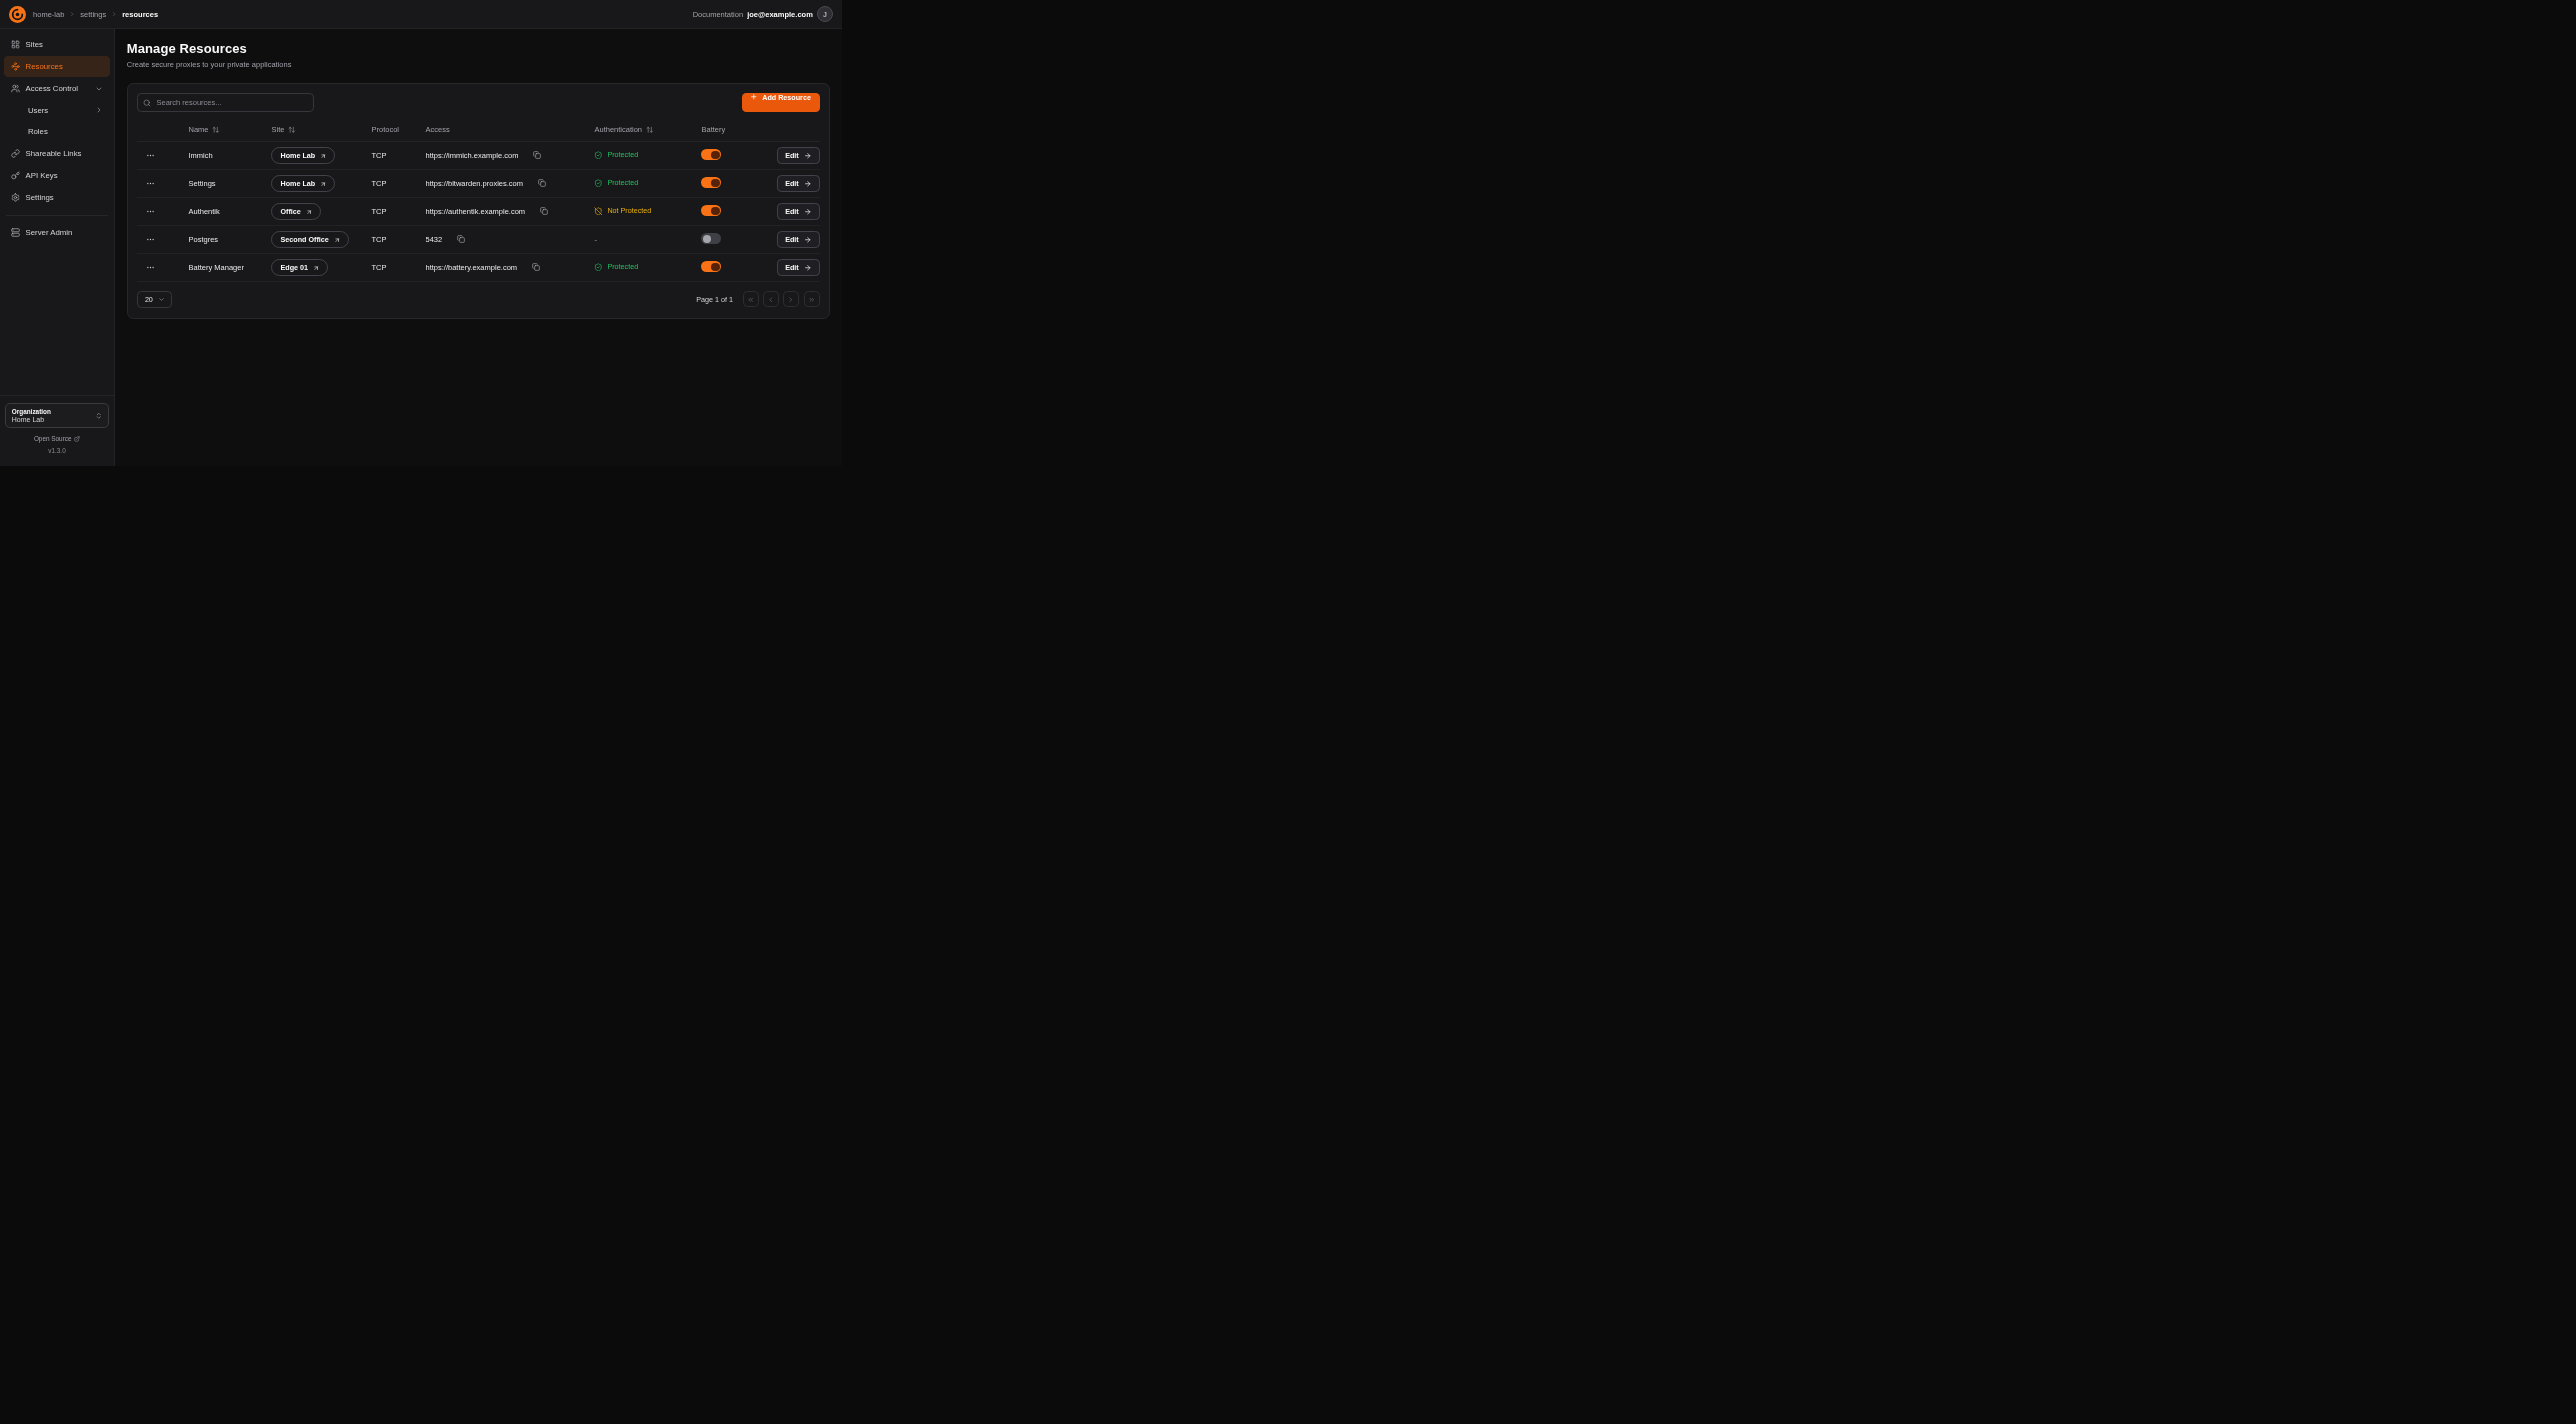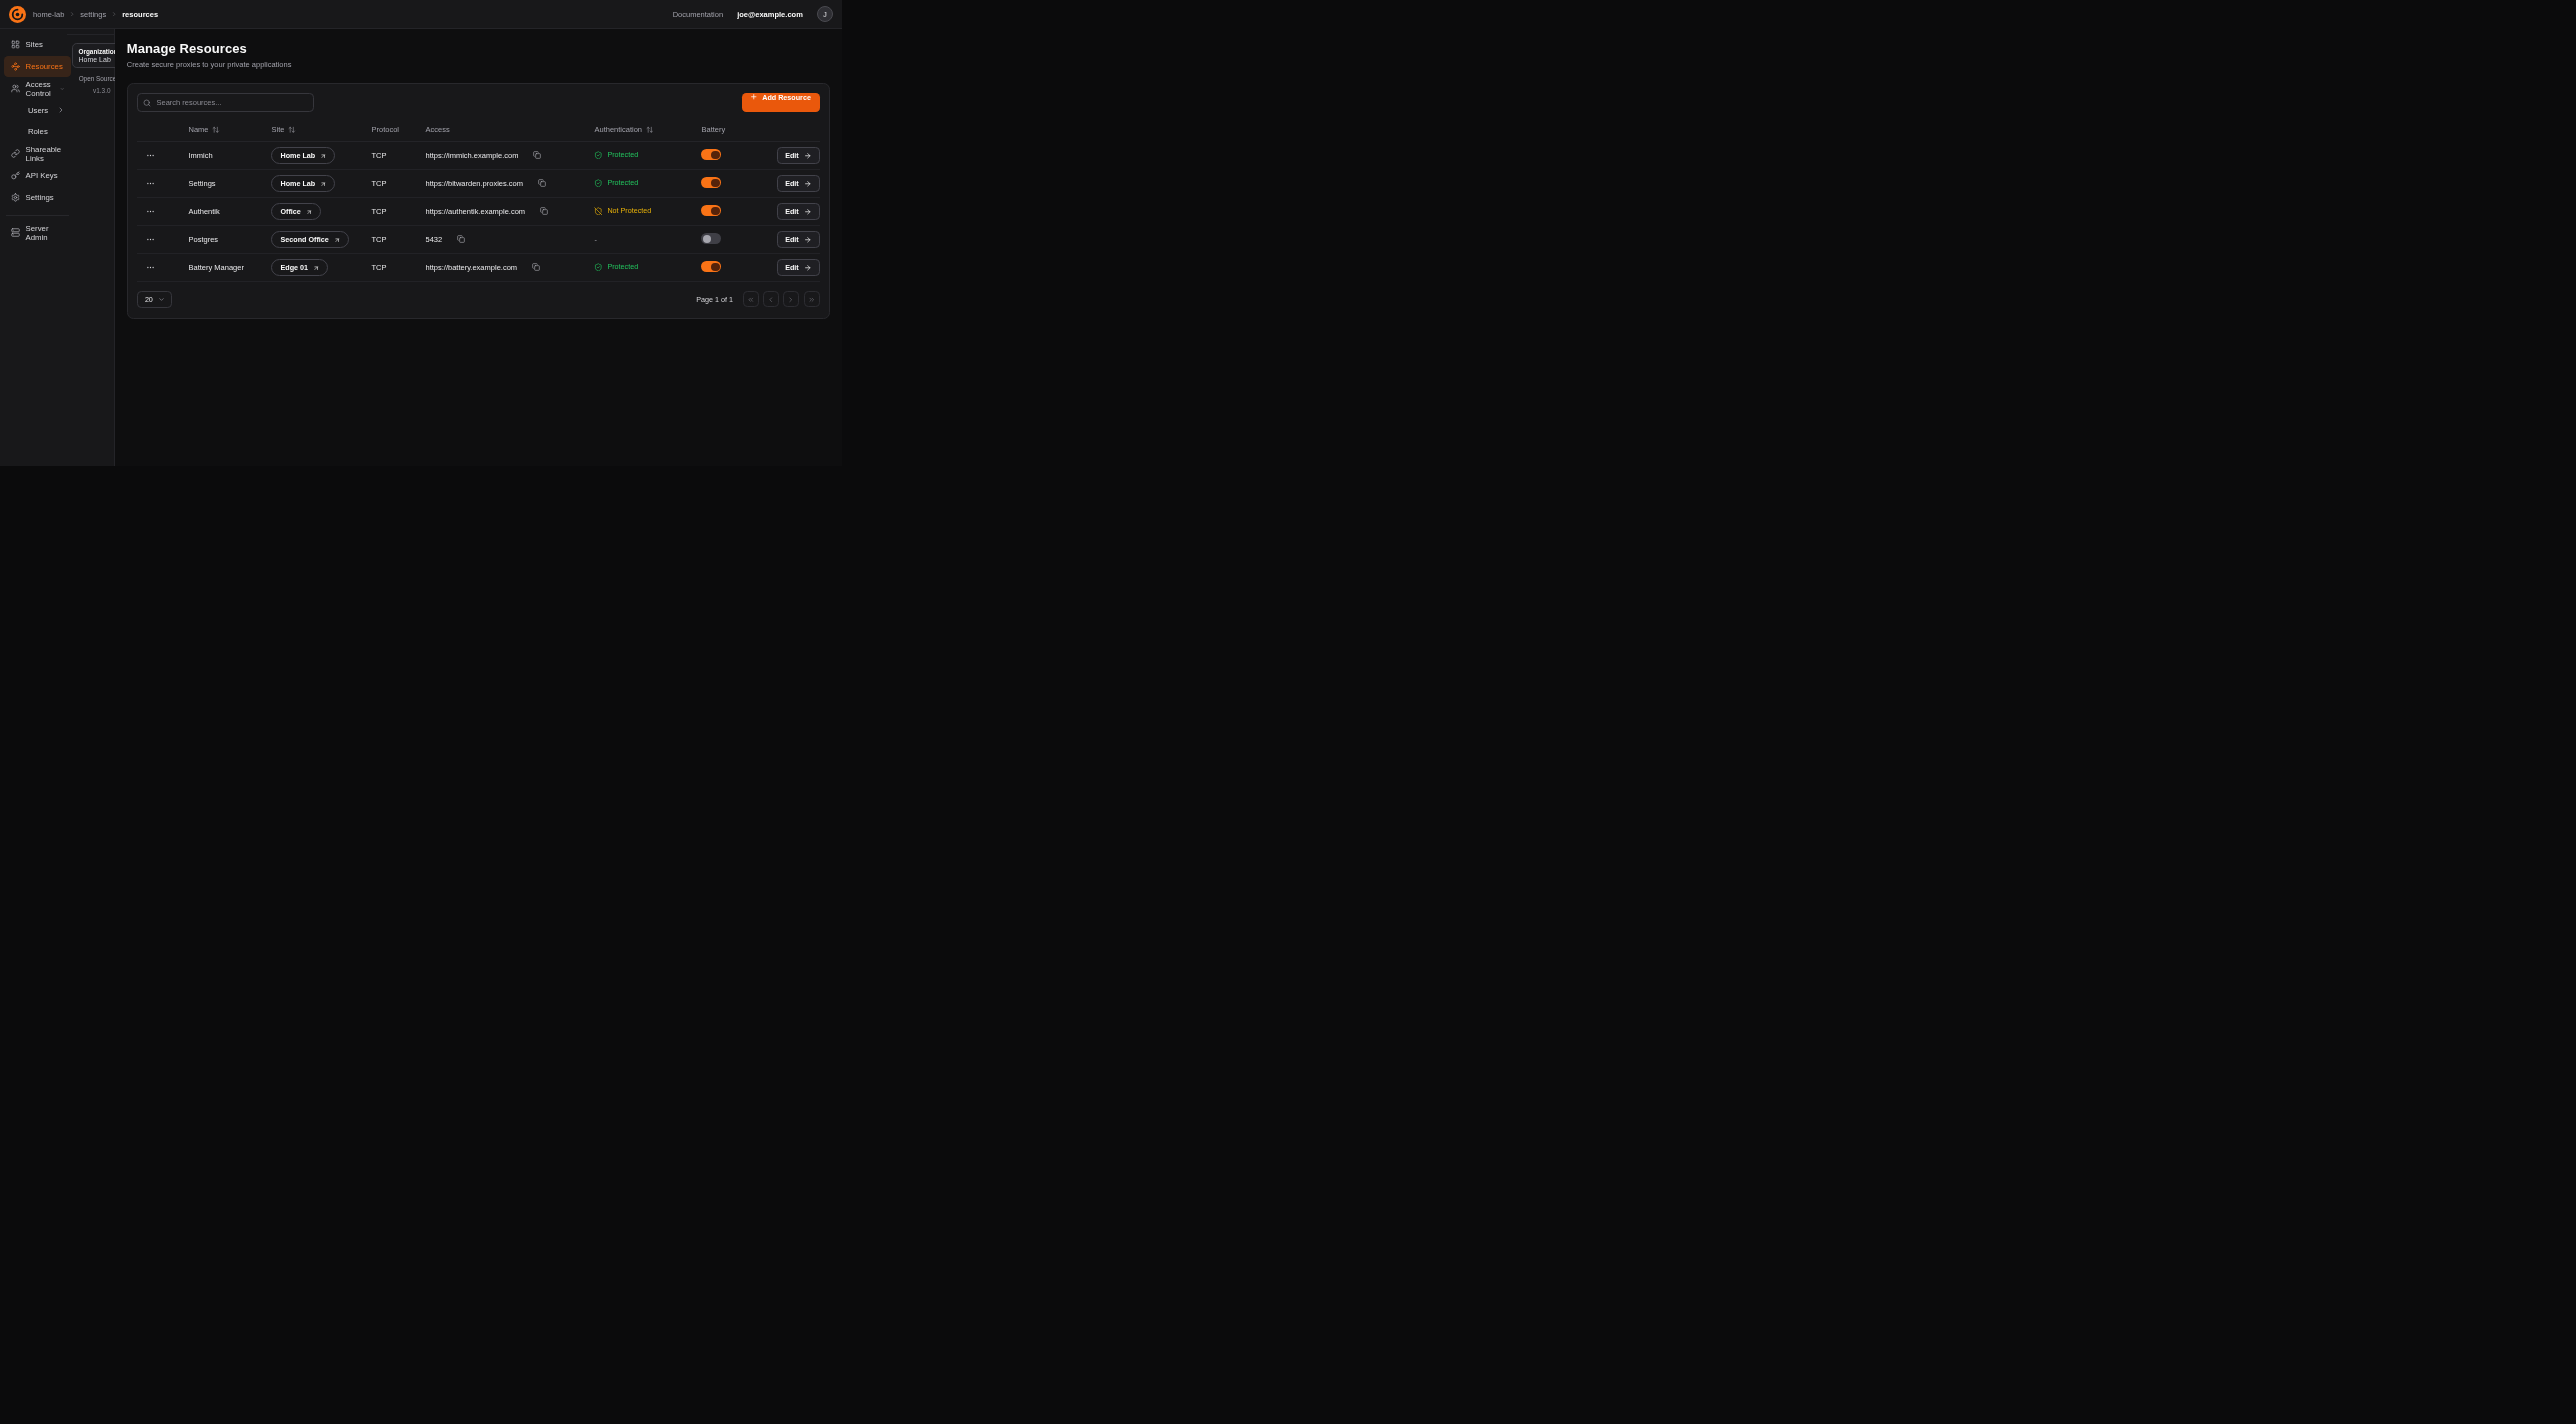--- a/index.html
+++ b/index.html
@@ -15,33 +15,33 @@
   header {
     height:29px; flex:0 0 29px; background:#18181a; border-bottom:0.5px solid #242428;
     display:flex; align-items:center; justify-content:space-between; padding:0 8.6px;
   }
   .h-left { display:flex; align-items:center; gap:7.5px; }
   .logo { width:17px; height:17px; border-radius:50%; display:flex; cursor:pointer; }
   .breadcrumb { display:flex; align-items:center; gap:4.8px; font-size:7.5px; }
   .crumb { color:#a1a1aa; text-decoration:none; cursor:pointer; }
   .crumb.current { color:#fafafa; font-weight:700; cursor:default; }
   .crumb-sep { color:#6b6b72; display:flex; }
-  .h-right { display:flex; align-items:center; gap:14px; }
+  .h-right { display:flex; align-items:center; gap:4px; }
   .doc-link { color:#a1a1aa; font-size:7.5px; text-decoration:none; cursor:pointer; }
   .user-email { color:#fafafa; font-size:7.5px; font-weight:700; }
   .avatar {
     width:16.6px; height:16.6px; border-radius:50%; background:#2e2e33; border:0.5px solid #4a4a50;
     display:flex; align-items:center; justify-content:center; font-size:7px; color:#e4e4e7; cursor:pointer;
   }
 
   
   .shell { flex:1; display:flex; min-height:0; }
   aside {
     width:115px; flex:0 0 115px; background:#18181a; border-right:0.5px solid #242428;
-    display:flex; flex-direction:row; padding:5.4px 4.3px 0;
+    display:flex; flex-direction:column; padding:5.4px 4.3px 0;
   }
   aside nav { flex:1; display:flex; flex-direction:column; gap:1.6px; }
   .side-item {
     display:flex; align-items:center; gap:5.9px; height:20.4px; padding:0 6.4px; border-radius:4.3px;
     color:#d4d4d8; font-size:7.8px; cursor:pointer; text-decoration:none;
   }
   .side-item svg.lead { width:9px; height:9px; flex:0 0 9px; color:#b9b9c0; }
   .side-item.active { background:rgba(249,115,22,.14); color:#f97316; }
   .side-item.active svg.lead { color:#f97316; }
   .side-item .trail { margin-left:auto; width:8px; height:8px; color:#a1a1aa; }

